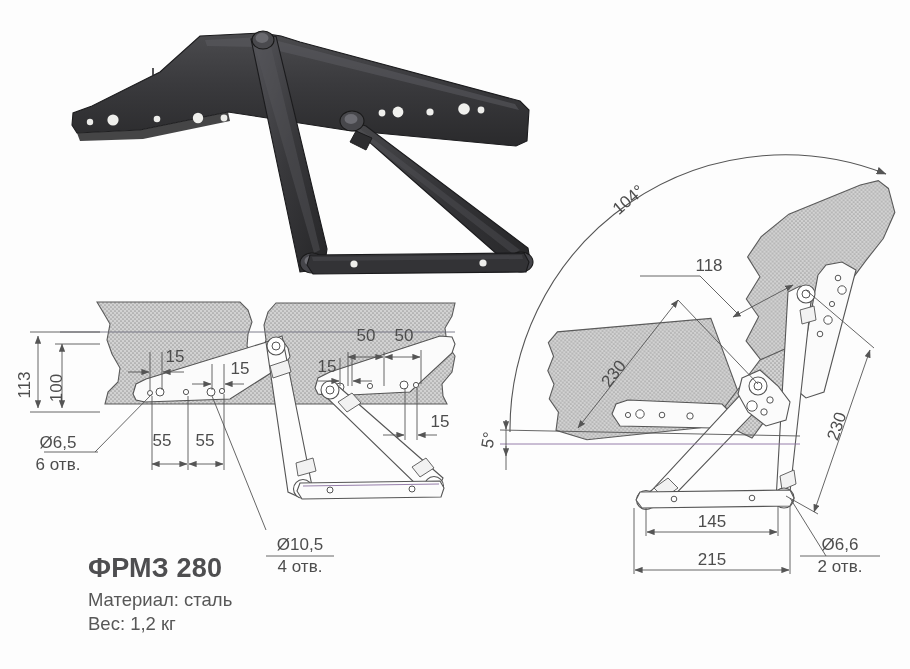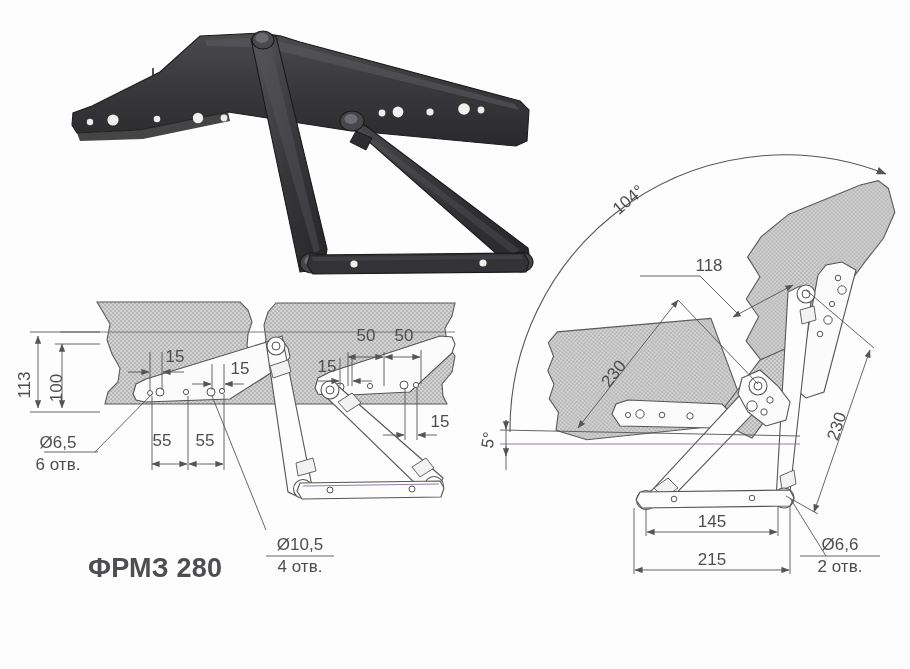--- a/index.html
+++ b/index.html
@@ -382,15 +382,17 @@
 
     <g class="dimtxt" font-size="17">
       <text x="840" y="550" text-anchor="middle">Ø6,6</text>
       <text x="840" y="572" text-anchor="middle">2 отв.</text>
     </g>
   </svg>
   </div>
 
   <div id="spec-block">
     <div id="spec-title">ФРМЗ 280</div>
+    <div class="spec-line">Материал: сталь</div>
+    <div class="spec-line">Вес: 1,2 кг</div>
   </div>
 
 </div>
 
 </body></html>

